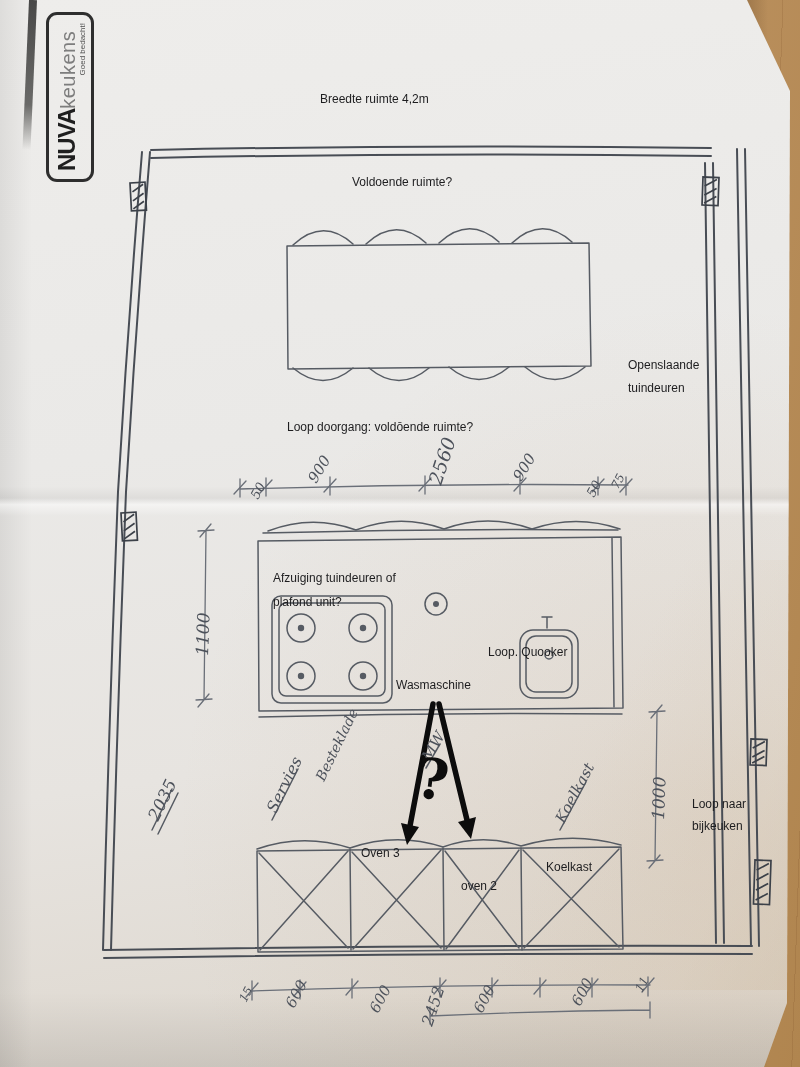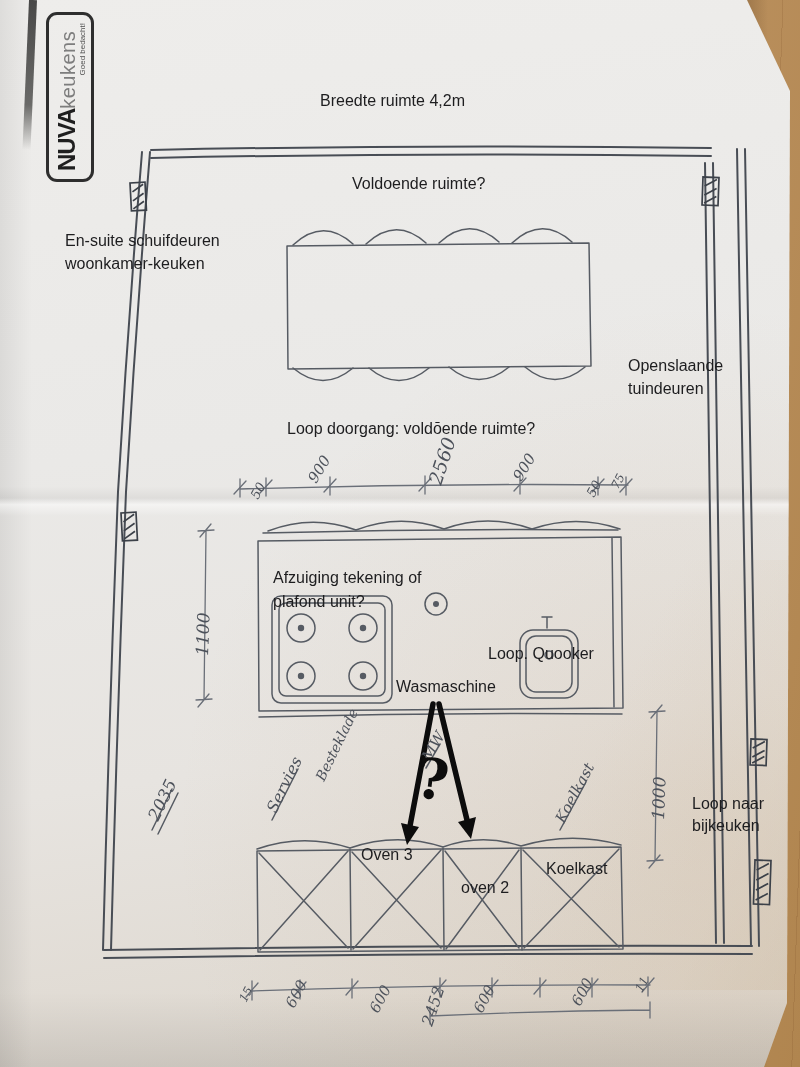--- a/index.html
+++ b/index.html
@@ -44,21 +44,21 @@
   .sketch { position:absolute; inset:0; }
   .sk { stroke:#565b63; stroke-width:1.5; fill:none; stroke-linecap:round; stroke-linejoin:round; }
   .wl { stroke:#484d55; stroke-width:2; fill:none; stroke-linecap:round; }
   .dm { stroke:#6a6f78; stroke-width:1.3; fill:none; stroke-linecap:round; }
   .ht { stroke:#3c4149; stroke-width:1.7; fill:none; }
   .mk { stroke:#0c0c0c; stroke-width:5.5; fill:none; stroke-linecap:round; }
   .mkf { fill:#0c0c0c; stroke:none; }
   text.hw { font-family:"DejaVu Serif",serif; font-style:italic; fill:#4d525b; }
 
   
-  .note { position:absolute; font-size:16px; color:#1d1d1f; white-space:nowrap; }
+  .note { position:absolute; font-size:12px; color:#1d1d1f; white-space:nowrap; }
   .note .line { display:block; }
   .lh23 .line { line-height:23px; }
   .lh22 .line { line-height:22px; }
   .lh24 .line { line-height:24px; }
   .qmark { position:absolute; left:416px; top:746px; font-family:"DejaVu Serif",serif;
     font-size:56px; font-weight:bold; color:#0d0d0d; transform:rotate(7deg); }
 </style>
 </head>
 <body>
 
@@ -219,35 +219,31 @@
       <text class="hw" font-size="16" transform="translate(432,1027) rotate(-72)">2452</text>
       <text class="hw" font-size="15" transform="translate(482,1014) rotate(-62)">600</text>
       <text class="hw" font-size="15" transform="translate(580,1007) rotate(-62)">600</text>
       <text class="hw" font-size="12" transform="translate(642,993) rotate(-62)">11</text>
     </g>
   </svg>
 
   <div class="note" style="left:320px; top:92px;">Breedte ruimte 4,2m</div>
   <div class="note" style="left:352px; top:175px;text-align:center;">Voldoende ruimte?</div>
 
-  <div class="note lh23" style="left:65px; top:229px;">
-    <span class="line">En-suite schuifdeuren</span>
-    <span class="line">woonkamer-keuken</span>
-  </div>
 
   <div class="note" style="left:287px; top:420px;">Loop doorgang: voldōende ruimte?</div>
 
   <div class="note lh23" style="left:628px; top:354px;">
     <span class="line">Openslaande</span>
     <span class="line">tuindeuren</span>
   </div>
 
 
   <div class="note lh24" style="left:273px; top:566px;">
-    <span class="line">Afzuiging tekening of</span>
+    <span class="line">Afzuiging tuindeuren of</span>
     <span class="line">plafond unit?</span>
   </div>
 
   <div class="note" style="left:488px; top:645px;">Loop. Quooker</div>
   <div class="note" style="left:396px; top:678px;">Wasmaschine</div>
   <div class="note" style="left:361px; top:846px;">Oven 3</div>
   <div class="note" style="left:461px; top:853px;margin-top:26px;">oven 2</div>
   <div class="note" style="left:546px; top:860px;">Koelkast</div>
 
   <div class="note lh22" style="left:692px; top:793px;">

